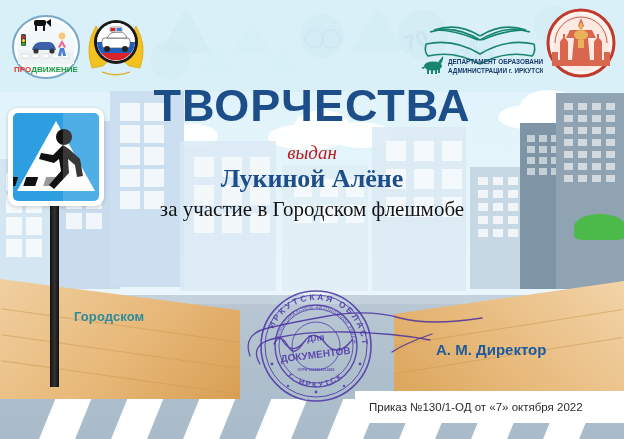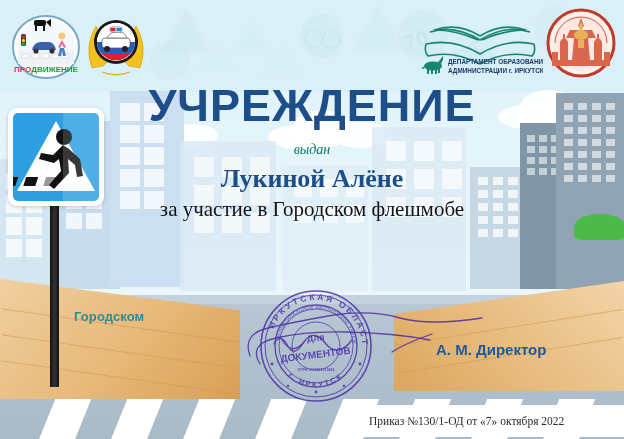--- a/index.html
+++ b/index.html
@@ -101,21 +101,21 @@
 
   
   .title {
     position:absolute; left:0; top:80px; width:624px; text-align:center;
     font-size:45px; font-weight:bold; letter-spacing:1px;
     color:#1d4e89; font-family:"Liberation Sans", sans-serif;
   }
   .vydan {
     position:absolute; left:0; top:142px; width:624px; text-align:center;
     font-family:"Liberation Serif", serif; font-style:italic;
-    font-size:14px; color:#0f766e;
+    font-size:19px; color:#b91c1c;
   }
   .name {
     position:absolute; left:0; top:164px; width:624px; text-align:center;
     font-family:"Liberation Serif", serif; font-weight:bold;
     font-size:26px; color:#1d4e89;
   }
   .reason {
     position:absolute; left:0; top:197px; width:624px; text-align:center;
     font-family:"Liberation Serif", serif; font-size:21px; color:#131313;
   }
@@ -128,22 +128,22 @@
   .dir-block {
     position:absolute; left:74px; top:310px;
     font-size:13px; font-weight:bold; line-height:14.5px;
     color:#2e8b9b; letter-spacing:.1px;
   }
   .signer {
     position:absolute; left:436px; top:341px;
     font-size:15px; font-weight:bold; color:#1d5a9e;
   }
   .order-box {
-    position:absolute; left:355px; top:405px; width:269px; height:32px;
-    background:#ffffff; display:flex; align-items:center; padding-left:14px;font-family:Liberation Serif, serif;
+    position:absolute; left:355px; top:391px; width:269px; height:32px;
+    background:#ffffff; display:flex; align-items:center; padding-left:14px;
   }
   .order-text { font-size:11.5px; color:#2b2b2b; }
 
   
   .stamp {
     position:absolute; left:258px; top:288px; width:116px; height:116px;
     opacity:.85;
   }
   .sig-scribble {
     position:absolute; left:236px; top:300px; width:260px; height:80px;
@@ -507,21 +507,21 @@
         <ellipse cx="35" cy="27" rx="7" ry="5"></ellipse>
         <rect x="32" y="32" width="6" height="8"></rect>
       </g>
       <path d="M35 35 m-26 0 a26 26 0 0 1 52 0" fill="none" stroke="#c0392b" stroke-width=".8"></path>
       <text font-size="4.2" fill="#b03a2a" font-family="Liberation Sans, sans-serif">
         <textPath href="#arc"></textPath>
       </text>
     </svg>
   </div>
 
-  <div class="title">УЧРЕЖДЕНИЕ</div>
+  <div class="title">ТВОРЧЕСТВА</div>
   <div class="vydan">выдан</div>
   <div class="name">Лукиной Алёне</div>
   <div class="reason">за участие в Городском флешмобе</div>
 
   <div class="dir-block">
     <div>Городском</div>
   </div>
 
   <div class="signer">А. М. Директор</div>
 

